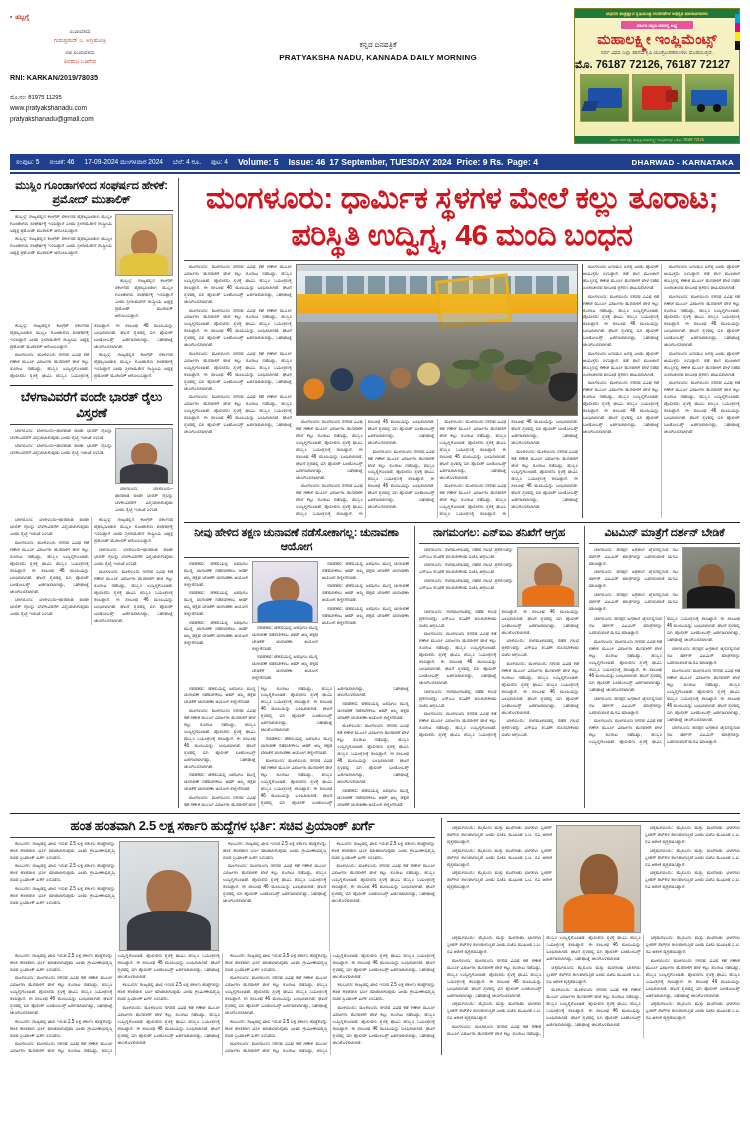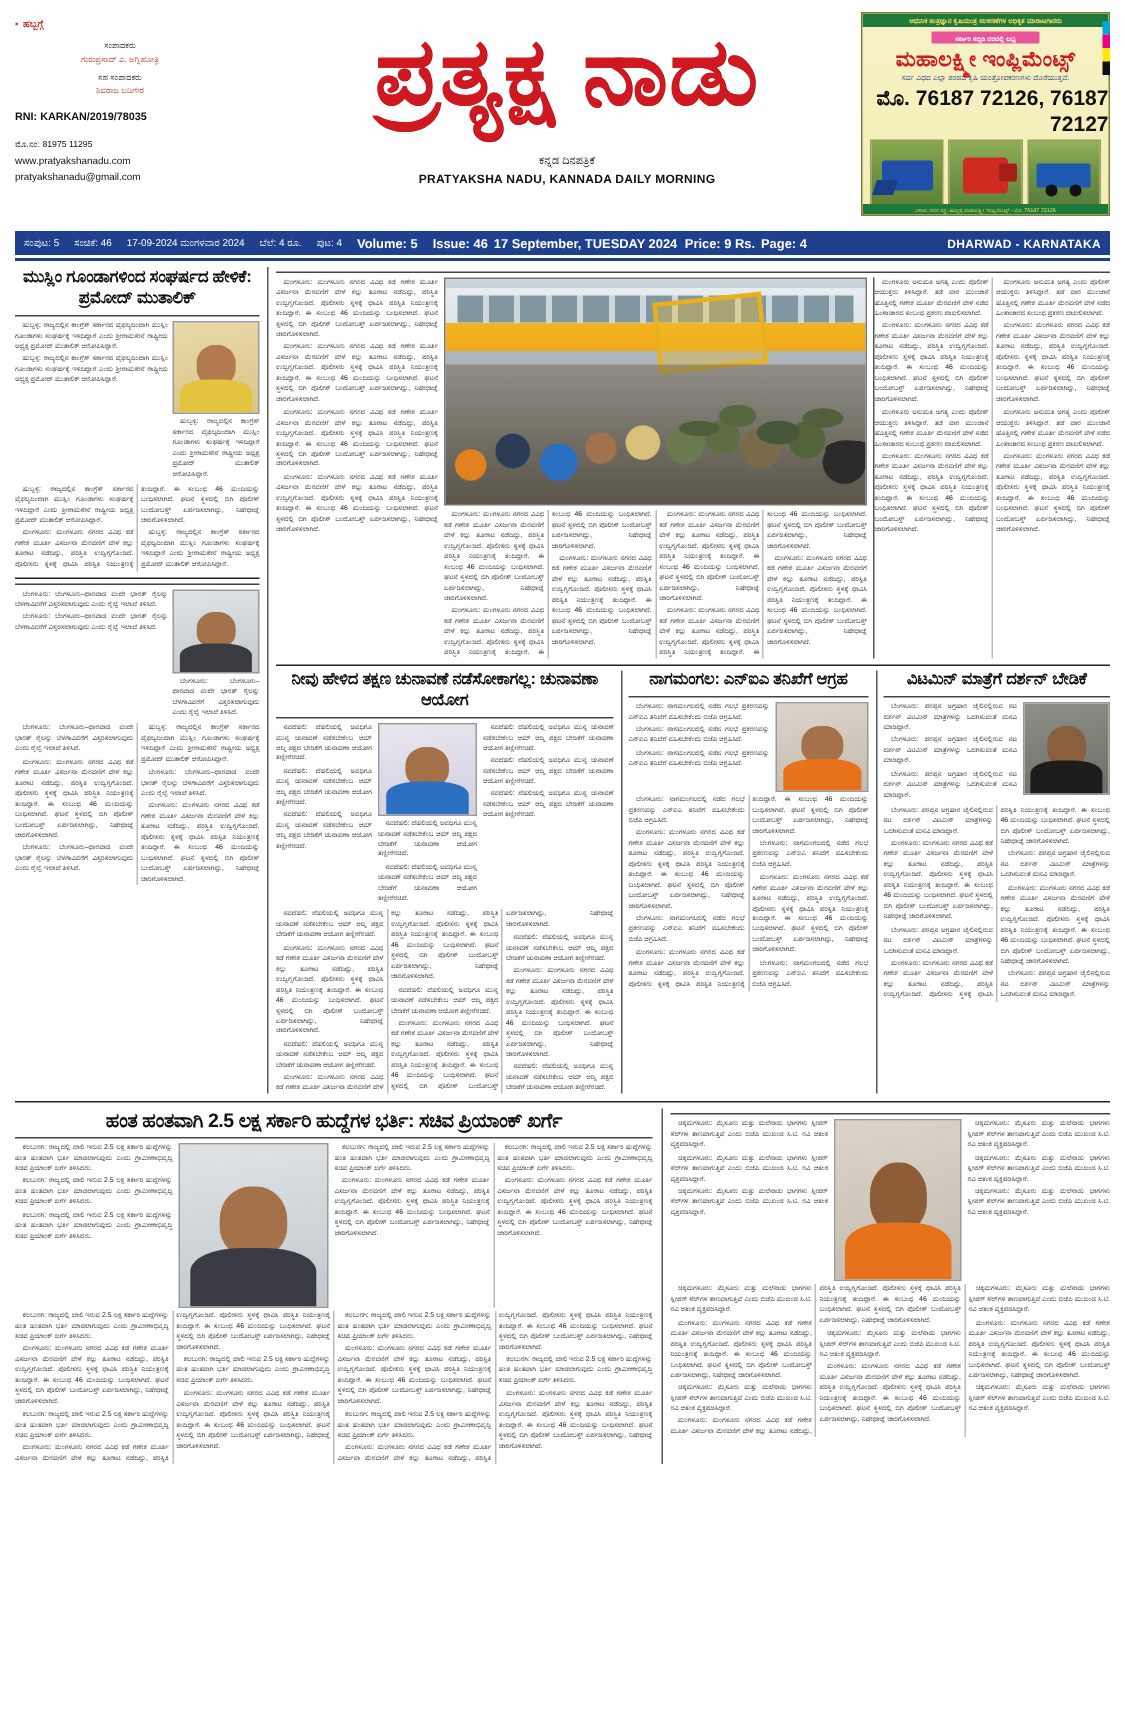--- a/index.html
+++ b/index.html
@@ -99,21 +99,21 @@
     background: #e8559a; color: #fff;
     font-size: 4.4px; text-align: center; padding: 1.5px 0;
     border-radius: 1px; font-weight: bold;
   }
   .ad-title {
     text-align: center; color: #cf1820; font-weight: bold;
     font-size: 14px; letter-spacing: 0.2px; margin: 2px 0 1px 0;
   }
   .ad-desc { text-align: center; font-size: 5px; color: #1b3a6b; }
   .ad-phone {
-    text-align: right; font-size: 14px; font-weight: bold;
+    text-align: left; font-size: 11px; font-weight: bold;
     color: #111; margin: 2px 0 3px 0;
   }
   .ad-photos { display: flex; gap: 3px; padding: 0 5px; }
   .ad-photo {
     flex: 1; height: 48px; border: 0.5px solid #9a9a5a;
     position: relative; overflow: hidden;
   }
   .ad-photo.p1 { background: linear-gradient(180deg,#89a84e 0%,#6f9440 45%,#5b7f36 100%); }
   .ad-photo.p2 { background: linear-gradient(180deg,#8fae55 0%,#74974a 45%,#5d8039 100%); }
   .ad-photo.p3 { background: linear-gradient(180deg,#93b159 0%,#6d9347 45%,#56793a 100%); }
@@ -297,21 +297,20 @@
 
       <div class="mast-rni">RNI: KARKAN/2019/78035</div>
       <div class="mast-contact">
         <div class="ph">ಮೊ.ನಂ: 81975 11295</div>
         <div>www.pratyakshanadu.com</div>
         <div>pratyakshanadu@gmail.com</div>
       </div>
     </div>
 
     <div class="mast-center">
-      <div class="mast-title">ಪ್ರತ್ಯಕ್ಷ ನಾಡು</div>
       <div class="mast-sub-kn">ಕನ್ನಡ ದಿನಪತ್ರಿಕೆ</div>
       <div class="mast-sub-en">PRATYAKSHA NADU, KANNADA DAILY MORNING</div>
     </div>
 
     <div class="mast-ad">
       <div class="ad-top-band">ಆಧುನಿಕ ತಂತ್ರಜ್ಞಾನ ಕೃಷಿಯಂತ್ರ ಸಲಕರಣೆಗಳ ಅಧಿಕೃತ ಮಾರಾಟಗಾರರು</div>
       <div class="ad-pink">ಸರ್ಕಾರಿ ಸಬ್ಸಿಡಿ ದರದಲ್ಲಿ ಲಭ್ಯ</div>
       <div class="ad-title">ಮಹಾಲಕ್ಷ್ಮೀ ಇಂಪ್ಲಿಮೆಂಟ್ಸ್</div>
       <div class="ad-desc">ಸರ್ವ ವಿಧದ ಎಲ್ಲಾ ತರಹದ ಕೃಷಿ ಯಂತ್ರೋಪಕರಣಗಳು ದೊರೆಯುತ್ತವೆ.</div>
       <div class="ad-phone">ಮೊ. 76187 72126, 76187 72127</div>
@@ -386,20 +385,21 @@
         <div class="txt cols2" style="margin-top:2px">
           <p>ಹುಬ್ಬಳ್ಳಿ: ರಾಜ್ಯದಲ್ಲಿನ ಕಾಂಗ್ರೆಸ್ ಸರ್ಕಾರದ ವೈಫಲ್ಯದಿಂದಾಗಿ ಮುಸ್ಲಿಂ ಗೂಂಡಾಗಳು ಸಂಘರ್ಷಕ್ಕೆ ಇಳಿದಿದ್ದಾರೆ ಎಂದು ಶ್ರೀರಾಮಸೇನೆ ರಾಷ್ಟ್ರೀಯ ಅಧ್ಯಕ್ಷ ಪ್ರಮೋದ್ ಮುತಾಲಿಕ್ ಆರೋಪಿಸಿದ್ದಾರೆ.</p>
           <p>ಮಂಗಳೂರು: ಮಂಗಳೂರು ನಗರದ ವಿವಿಧ ಕಡೆ ಗಣೇಶ ಮೂರ್ತಿ ವಿಸರ್ಜನಾ ಮೆರವಣಿಗೆ ವೇಳೆ ಕಲ್ಲು ತೂರಾಟ ನಡೆದಿದ್ದು, ಪರಿಸ್ಥಿತಿ ಉದ್ವಿಗ್ನಗೊಂಡಿದೆ. ಪೊಲೀಸರು ಸ್ಥಳಕ್ಕೆ ಧಾವಿಸಿ ಪರಿಸ್ಥಿತಿ ನಿಯಂತ್ರಣಕ್ಕೆ ತಂದಿದ್ದಾರೆ. ಈ ಸಂಬಂಧ 46 ಮಂದಿಯನ್ನು ಬಂಧಿಸಲಾಗಿದೆ. ಘಟನೆ ಸ್ಥಳದಲ್ಲಿ ಬಿಗಿ ಪೊಲೀಸ್ ಬಂದೋಬಸ್ತ್ ಏರ್ಪಡಿಸಲಾಗಿದ್ದು, ನಿಷೇಧಾಜ್ಞೆ ಜಾರಿಗೊಳಿಸಲಾಗಿದೆ.</p>
           <p>ಹುಬ್ಬಳ್ಳಿ: ರಾಜ್ಯದಲ್ಲಿನ ಕಾಂಗ್ರೆಸ್ ಸರ್ಕಾರದ ವೈಫಲ್ಯದಿಂದಾಗಿ ಮುಸ್ಲಿಂ ಗೂಂಡಾಗಳು ಸಂಘರ್ಷಕ್ಕೆ ಇಳಿದಿದ್ದಾರೆ ಎಂದು ಶ್ರೀರಾಮಸೇನೆ ರಾಷ್ಟ್ರೀಯ ಅಧ್ಯಕ್ಷ ಪ್ರಮೋದ್ ಮುತಾಲಿಕ್ ಆರೋಪಿಸಿದ್ದಾರೆ.</p>
         </div>
       </div>
 
       <div class="hr-thick"></div>
 
       <div>
+        <div class="hl-left" style="font-size:12.5px;color:#111">ಬೆಳಗಾವಿವರೆಗೆ ವಂದೇ ಭಾರತ್ ರೈಲು ವಿಸ್ತರಣೆ</div>
         <div class="hr-thin"></div>
         <div style="display:flex;gap:3px;">
           <div class="txt" style="flex:1">
             <p>ಬೆಂಗಳೂರು: ಬೆಂಗಳೂರು–ಧಾರವಾಡ ವಂದೇ ಭಾರತ್ ರೈಲನ್ನು ಬೆಳಗಾವಿವರೆಗೆ ವಿಸ್ತರಿಸಲಾಗುವುದು ಎಂದು ರೈಲ್ವೆ ಇಲಾಖೆ ತಿಳಿಸಿದೆ.</p>
             <p>ಬೆಂಗಳೂರು: ಬೆಂಗಳೂರು–ಧಾರವಾಡ ವಂದೇ ಭಾರತ್ ರೈಲನ್ನು ಬೆಳಗಾವಿವರೆಗೆ ವಿಸ್ತರಿಸಲಾಗುವುದು ಎಂದು ರೈಲ್ವೆ ಇಲಾಖೆ ತಿಳಿಸಿದೆ.</p>
           </div>
           <div style="width:58px">
             <div class="photo ph-face ph-grey" style="height:56px">
               <div class="face-head"></div>
                 <div class="face-body"></div>
@@ -416,20 +416,21 @@
           <p>ಹುಬ್ಬಳ್ಳಿ: ರಾಜ್ಯದಲ್ಲಿನ ಕಾಂಗ್ರೆಸ್ ಸರ್ಕಾರದ ವೈಫಲ್ಯದಿಂದಾಗಿ ಮುಸ್ಲಿಂ ಗೂಂಡಾಗಳು ಸಂಘರ್ಷಕ್ಕೆ ಇಳಿದಿದ್ದಾರೆ ಎಂದು ಶ್ರೀರಾಮಸೇನೆ ರಾಷ್ಟ್ರೀಯ ಅಧ್ಯಕ್ಷ ಪ್ರಮೋದ್ ಮುತಾಲಿಕ್ ಆರೋಪಿಸಿದ್ದಾರೆ.</p>
           <p>ಬೆಂಗಳೂರು: ಬೆಂಗಳೂರು–ಧಾರವಾಡ ವಂದೇ ಭಾರತ್ ರೈಲನ್ನು ಬೆಳಗಾವಿವರೆಗೆ ವಿಸ್ತರಿಸಲಾಗುವುದು ಎಂದು ರೈಲ್ವೆ ಇಲಾಖೆ ತಿಳಿಸಿದೆ.</p>
           <p>ಮಂಗಳೂರು: ಮಂಗಳೂರು ನಗರದ ವಿವಿಧ ಕಡೆ ಗಣೇಶ ಮೂರ್ತಿ ವಿಸರ್ಜನಾ ಮೆರವಣಿಗೆ ವೇಳೆ ಕಲ್ಲು ತೂರಾಟ ನಡೆದಿದ್ದು, ಪರಿಸ್ಥಿತಿ ಉದ್ವಿಗ್ನಗೊಂಡಿದೆ. ಪೊಲೀಸರು ಸ್ಥಳಕ್ಕೆ ಧಾವಿಸಿ ಪರಿಸ್ಥಿತಿ ನಿಯಂತ್ರಣಕ್ಕೆ ತಂದಿದ್ದಾರೆ. ಈ ಸಂಬಂಧ 46 ಮಂದಿಯನ್ನು ಬಂಧಿಸಲಾಗಿದೆ. ಘಟನೆ ಸ್ಥಳದಲ್ಲಿ ಬಿಗಿ ಪೊಲೀಸ್ ಬಂದೋಬಸ್ತ್ ಏರ್ಪಡಿಸಲಾಗಿದ್ದು, ನಿಷೇಧಾಜ್ಞೆ ಜಾರಿಗೊಳಿಸಲಾಗಿದೆ.</p>
         </div>
       </div>
     </div>
 
     <div class="col-main vline" style="padding-left:5px">
 
       <div>
+        <div class="hl-main">ಮಂಗಳೂರು: ಧಾರ್ಮಿಕ ಸ್ಥಳಗಳ ಮೇಲೆ ಕಲ್ಲು ತೂರಾಟ; ಪರಿಸ್ಥಿತಿ ಉದ್ವಿಗ್ನ, 46 ಮಂದಿ ಬಂಧನ</div>
         <div class="hr-thin"></div>
 
         <div style="display:flex;gap:4px;">
           <div style="width:108px" class="txt">
             <p>ಮಂಗಳೂರು: ಮಂಗಳೂರು ನಗರದ ವಿವಿಧ ಕಡೆ ಗಣೇಶ ಮೂರ್ತಿ ವಿಸರ್ಜನಾ ಮೆರವಣಿಗೆ ವೇಳೆ ಕಲ್ಲು ತೂರಾಟ ನಡೆದಿದ್ದು, ಪರಿಸ್ಥಿತಿ ಉದ್ವಿಗ್ನಗೊಂಡಿದೆ. ಪೊಲೀಸರು ಸ್ಥಳಕ್ಕೆ ಧಾವಿಸಿ ಪರಿಸ್ಥಿತಿ ನಿಯಂತ್ರಣಕ್ಕೆ ತಂದಿದ್ದಾರೆ. ಈ ಸಂಬಂಧ 46 ಮಂದಿಯನ್ನು ಬಂಧಿಸಲಾಗಿದೆ. ಘಟನೆ ಸ್ಥಳದಲ್ಲಿ ಬಿಗಿ ಪೊಲೀಸ್ ಬಂದೋಬಸ್ತ್ ಏರ್ಪಡಿಸಲಾಗಿದ್ದು, ನಿಷೇಧಾಜ್ಞೆ ಜಾರಿಗೊಳಿಸಲಾಗಿದೆ.</p>
             <p>ಮಂಗಳೂರು: ಮಂಗಳೂರು ನಗರದ ವಿವಿಧ ಕಡೆ ಗಣೇಶ ಮೂರ್ತಿ ವಿಸರ್ಜನಾ ಮೆರವಣಿಗೆ ವೇಳೆ ಕಲ್ಲು ತೂರಾಟ ನಡೆದಿದ್ದು, ಪರಿಸ್ಥಿತಿ ಉದ್ವಿಗ್ನಗೊಂಡಿದೆ. ಪೊಲೀಸರು ಸ್ಥಳಕ್ಕೆ ಧಾವಿಸಿ ಪರಿಸ್ಥಿತಿ ನಿಯಂತ್ರಣಕ್ಕೆ ತಂದಿದ್ದಾರೆ. ಈ ಸಂಬಂಧ 46 ಮಂದಿಯನ್ನು ಬಂಧಿಸಲಾಗಿದೆ. ಘಟನೆ ಸ್ಥಳದಲ್ಲಿ ಬಿಗಿ ಪೊಲೀಸ್ ಬಂದೋಬಸ್ತ್ ಏರ್ಪಡಿಸಲಾಗಿದ್ದು, ನಿಷೇಧಾಜ್ಞೆ ಜಾರಿಗೊಳಿಸಲಾಗಿದೆ.</p>
             <p>ಮಂಗಳೂರು: ಮಂಗಳೂರು ನಗರದ ವಿವಿಧ ಕಡೆ ಗಣೇಶ ಮೂರ್ತಿ ವಿಸರ್ಜನಾ ಮೆರವಣಿಗೆ ವೇಳೆ ಕಲ್ಲು ತೂರಾಟ ನಡೆದಿದ್ದು, ಪರಿಸ್ಥಿತಿ ಉದ್ವಿಗ್ನಗೊಂಡಿದೆ. ಪೊಲೀಸರು ಸ್ಥಳಕ್ಕೆ ಧಾವಿಸಿ ಪರಿಸ್ಥಿತಿ ನಿಯಂತ್ರಣಕ್ಕೆ ತಂದಿದ್ದಾರೆ. ಈ ಸಂಬಂಧ 46 ಮಂದಿಯನ್ನು ಬಂಧಿಸಲಾಗಿದೆ. ಘಟನೆ ಸ್ಥಳದಲ್ಲಿ ಬಿಗಿ ಪೊಲೀಸ್ ಬಂದೋಬಸ್ತ್ ಏರ್ಪಡಿಸಲಾಗಿದ್ದು, ನಿಷೇಧಾಜ್ಞೆ ಜಾರಿಗೊಳಿಸಲಾಗಿದೆ.</p>
             <p>ಮಂಗಳೂರು: ಮಂಗಳೂರು ನಗರದ ವಿವಿಧ ಕಡೆ ಗಣೇಶ ಮೂರ್ತಿ ವಿಸರ್ಜನಾ ಮೆರವಣಿಗೆ ವೇಳೆ ಕಲ್ಲು ತೂರಾಟ ನಡೆದಿದ್ದು, ಪರಿಸ್ಥಿತಿ ಉದ್ವಿಗ್ನಗೊಂಡಿದೆ. ಪೊಲೀಸರು ಸ್ಥಳಕ್ಕೆ ಧಾವಿಸಿ ಪರಿಸ್ಥಿತಿ ನಿಯಂತ್ರಣಕ್ಕೆ ತಂದಿದ್ದಾರೆ. ಈ ಸಂಬಂಧ 46 ಮಂದಿಯನ್ನು ಬಂಧಿಸಲಾಗಿದೆ. ಘಟನೆ ಸ್ಥಳದಲ್ಲಿ ಬಿಗಿ ಪೊಲೀಸ್ ಬಂದೋಬಸ್ತ್ ಏರ್ಪಡಿಸಲಾಗಿದ್ದು, ನಿಷೇಧಾಜ್ಞೆ ಜಾರಿಗೊಳಿಸಲಾಗಿದೆ.</p>
           </div>
 

